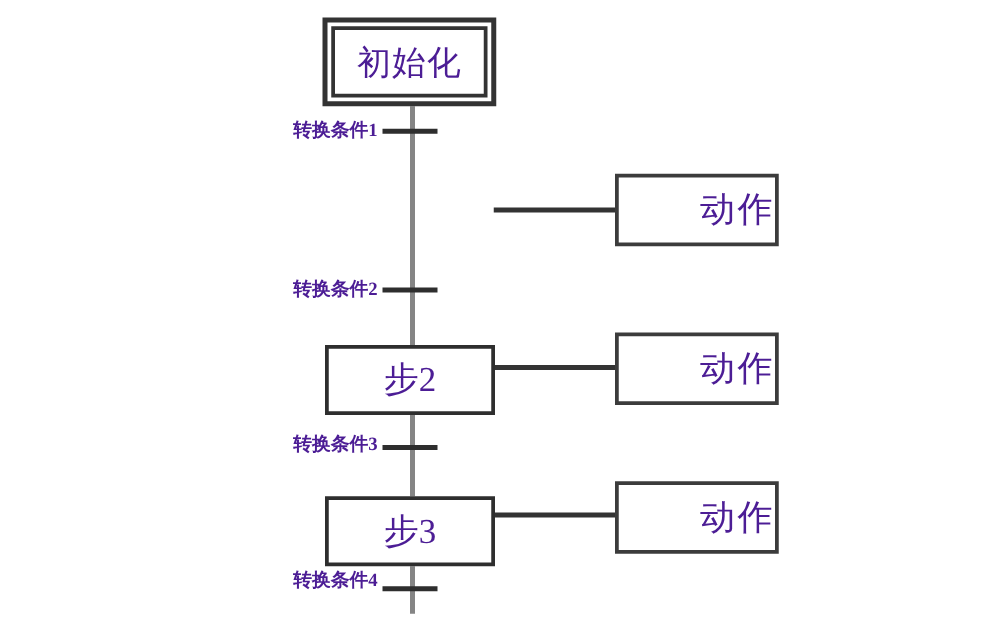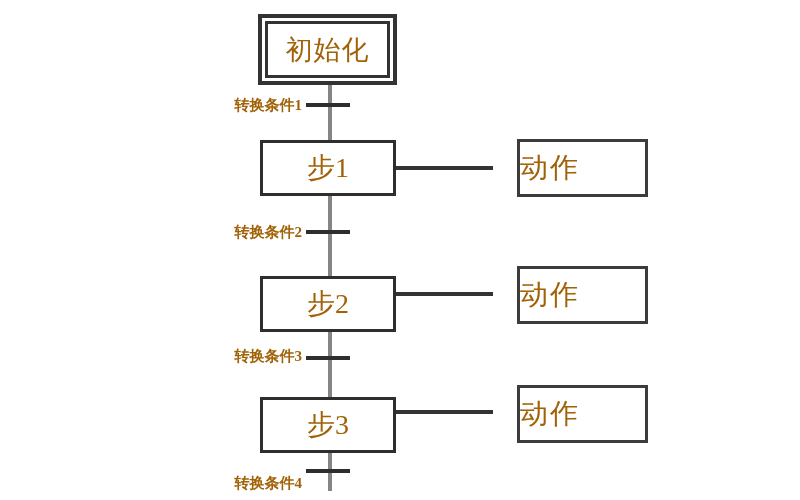--- a/index.html
+++ b/index.html
@@ -7,21 +7,21 @@
     padding: 0;
     background: #ffffff;
   }
   .canvas {
     position: relative;
     width: 800px;
     height: 500px;
     background: #ffffff;
     overflow: hidden;
     font-family: "Liberation Serif", "DejaVu Serif", serif;
-    color: #a16207;
+    color: #4c1d95;
   }
   
   .vline {
     position: absolute;
     left: 328px;
     top: 84px;
     width: 4px;
     height: 407px;
     background: #858585;
     z-index: 1;
@@ -61,29 +61,29 @@
     background: #ffffff;
     display: flex;
     align-items: center;
     justify-content: center;
     font-size: 28px;
     z-index: 2;
   }
   
   .action-box {
     position: absolute;
-    left: 517px;
+    left: 492px;
     width: 131px;
     height: 58px;
     border: 3px solid #3c3c3c;
     box-sizing: border-box;
     background: #ffffff;
     display: flex;
     align-items: center;
-    justify-content: flex-start;
+    justify-content: flex-end;
     font-size: 28px;
     letter-spacing: 2px;
     z-index: 2;
   }
   
   .connector {
     position: absolute;
     left: 395px;
     width: 98px;
     height: 4px;
@@ -121,23 +121,20 @@
 
   <div class="init-outer">
     <div class="init-inner">
       <span>初始化</span>
     </div>
   </div>
 
   <div class="tick" style="top:103px"></div>
   <div class="tlabel" style="top:92px">转换条件1</div>
 
-  <div class="step-box" style="top:140px">
-    <span>步1</span>
-  </div>
   <div class="connector" style="top:166px"></div>
   <div class="action-box" style="top:139px">
     <span>动作</span>
   </div>
 
   <div class="tick" style="top:230px"></div>
   <div class="tlabel" style="top:219px">转换条件2</div>
 
   <div class="step-box" style="top:276px">
     <span>步2</span>
@@ -152,15 +149,15 @@
 
   <div class="step-box" style="top:397px">
     <span>步3</span>
   </div>
   <div class="connector" style="top:410px"></div>
   <div class="action-box" style="top:385px">
     <span>动作</span>
   </div>
 
   <div class="tick" style="top:469px"></div>
-  <div class="tlabel" style="top:470px">转换条件4</div>
+  <div class="tlabel" style="top:452px">转换条件4</div>
 
 </div>
 
 </body></html>

